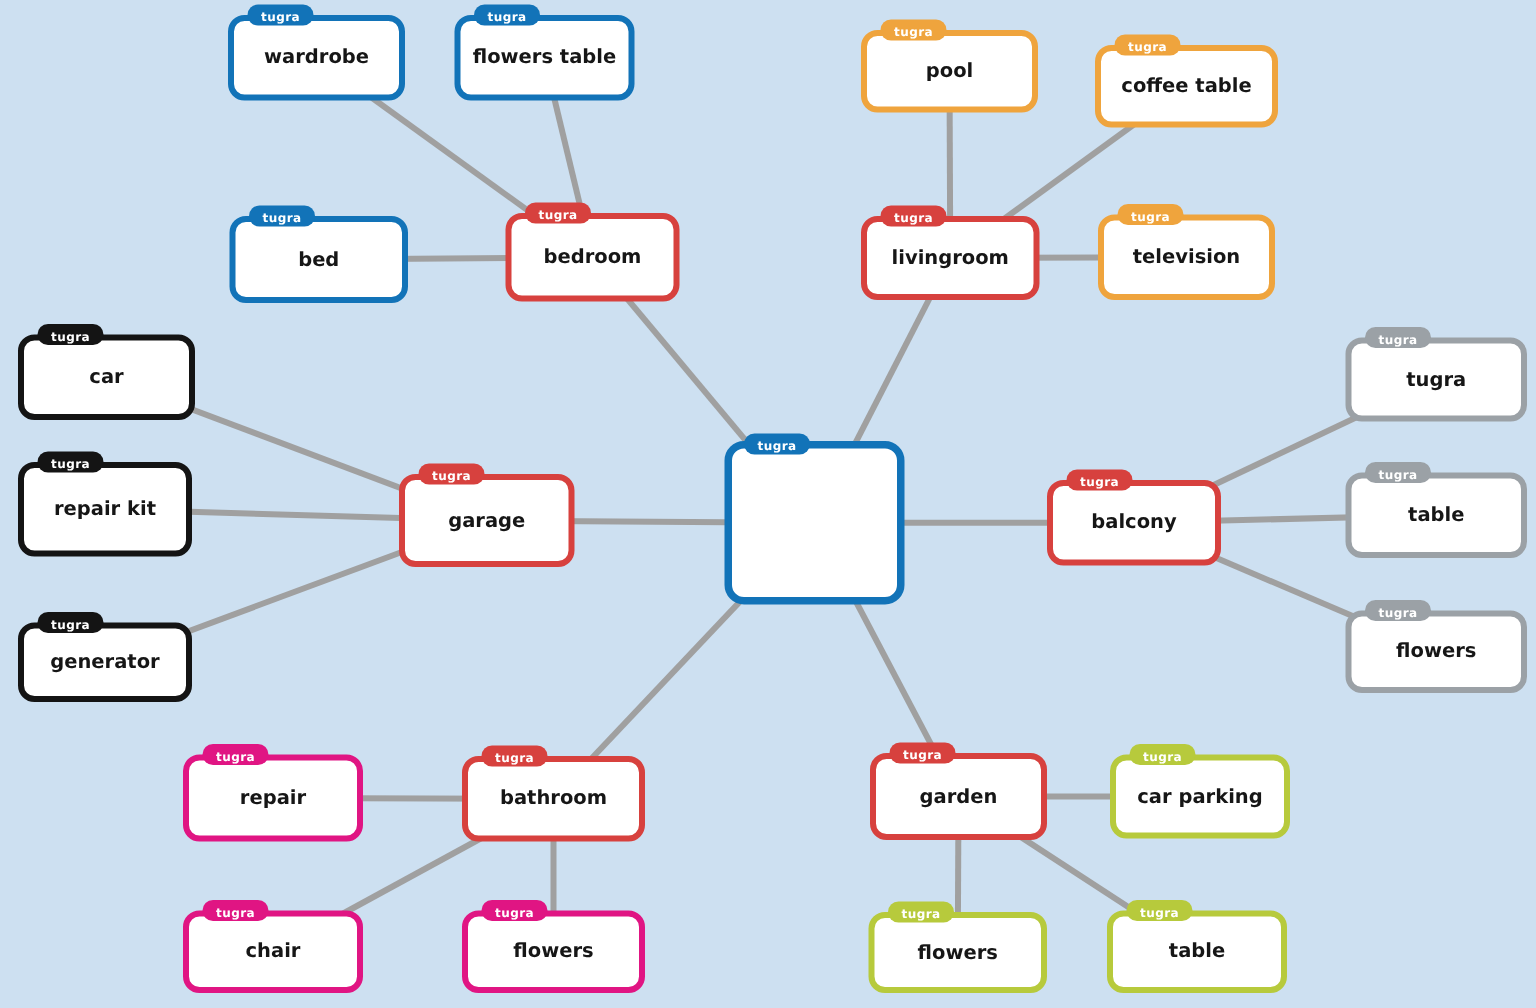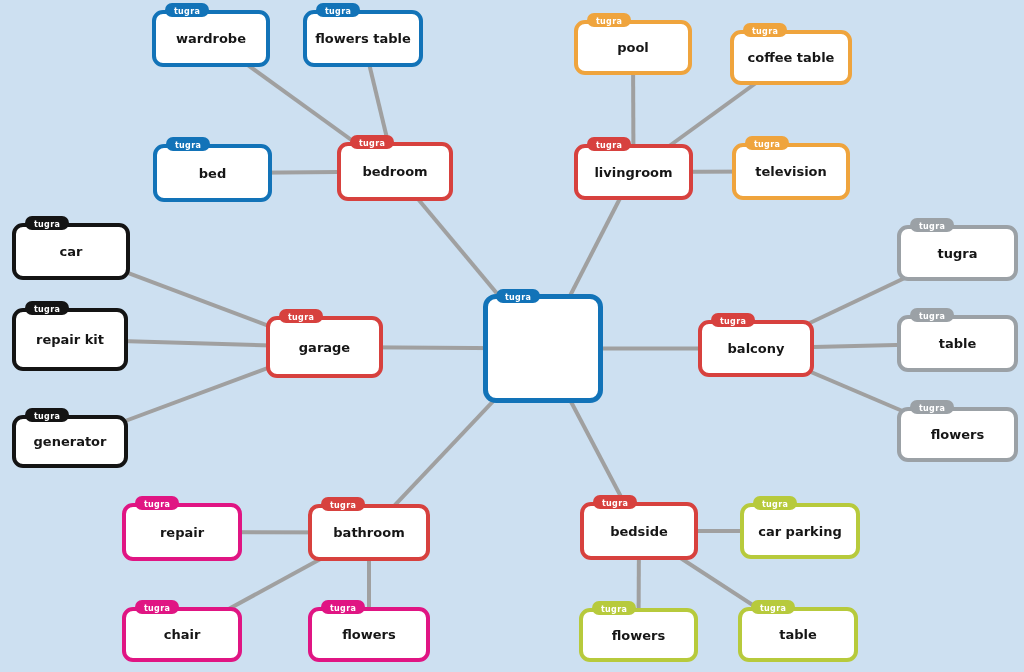--- a/index.html
+++ b/index.html
@@ -133,21 +133,21 @@
     <div class="node" style="left: 122px; top: 607px; width: 120px; height: 55px; border-color: rgb(224, 21, 131);">
       <span class="tab" style="background: rgb(224, 21, 131);">tugra</span>
       <span class="label">chair</span>
     </div>
     <div class="node" style="left: 308px; top: 607px; width: 122px; height: 55px; border-color: rgb(224, 21, 131);">
       <span class="tab" style="background: rgb(224, 21, 131);">tugra</span>
       <span class="label">flowers</span>
     </div>
     <div class="node" style="left: 580px; top: 502px; width: 118px; height: 58px; border-color: rgb(215, 65, 62);">
       <span class="tab" style="background: rgb(215, 65, 62);">tugra</span>
-      <span class="label">bedside</span>
+      <span class="label">garden</span>
     </div>
     <div class="node" style="left: 740px; top: 503px; width: 120px; height: 56px; border-color: rgb(183, 202, 60);">
       <span class="tab" style="background: rgb(183, 202, 60);">tugra</span>
       <span class="label">car parking</span>
     </div>
     <div class="node" style="left: 579px; top: 608px; width: 119px; height: 54px; border-color: rgb(183, 202, 60);">
       <span class="tab" style="background: rgb(183, 202, 60);">tugra</span>
       <span class="label">flowers</span>
     </div>
     <div class="node" style="left: 738px; top: 607px; width: 120px; height: 55px; border-color: rgb(183, 202, 60);">

